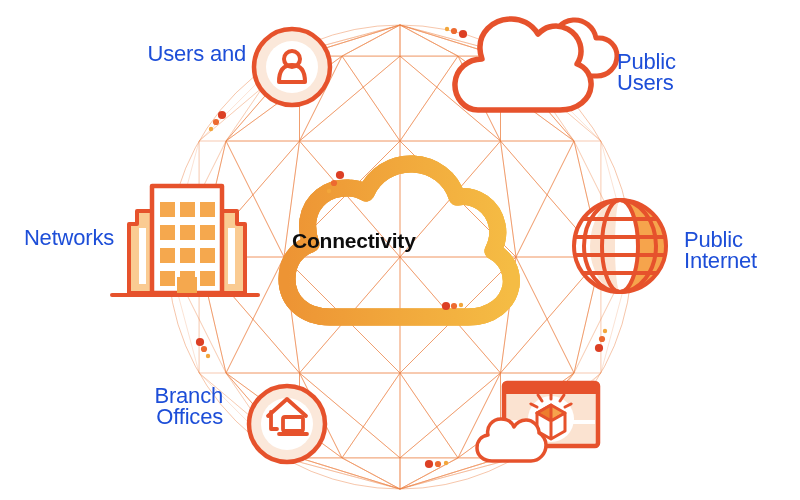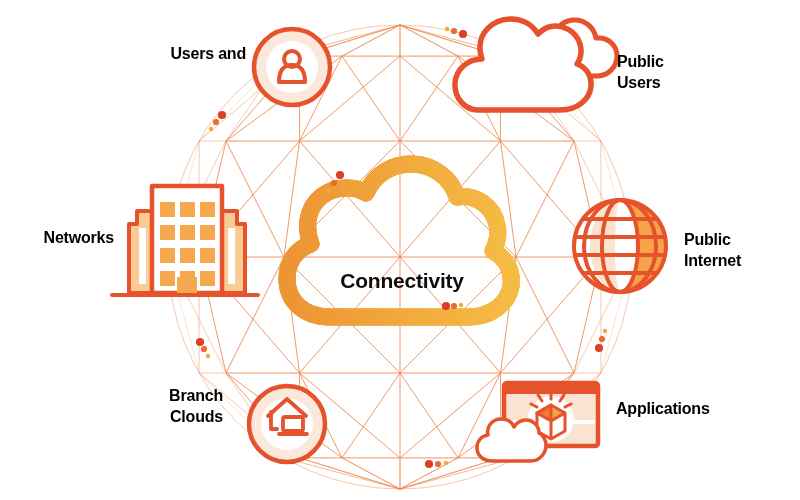--- a/index.html
+++ b/index.html
@@ -1,23 +1,23 @@
 <!DOCTYPE html>
 <html><head>
 <meta charset="utf-8">
 <style>
   html,body{margin:0;padding:0;background:#fff;}
   #stage{position:relative;width:800px;height:500px;overflow:hidden;background:#fff;
          font-family:"Liberation Sans",sans-serif;}
   #scene{position:absolute;left:0;top:0;}
-  .label{position:absolute;font-weight:700;font-size:16px;line-height:21px;
-         color:#000000;letter-spacing:-0.2px;white-space:nowrap;}
+  .label{position:absolute;font-weight:400;font-size:22px;line-height:21px;
+         color:#1d4ed8;letter-spacing:-0.2px;white-space:nowrap;}
   .label.right{text-align:right;}
-  .center-title{position:absolute;left:292px;top:228px;width:220px;text-align:center;
-         font-weight:700;font-size:21px;line-height:26px;color:#0d0d0d;letter-spacing:-0.2px;margin-top:40px;}
+  .center-title{position:absolute;left:292px;top:228px;width:220px;
+         font-weight:700;font-size:21px;line-height:26px;color:#0d0d0d;letter-spacing:-0.2px;}
 </style>
 </head>
 <body>
 
 <div id="stage">
 
   <svg id="scene" width="800" height="500" viewBox="0 0 800 500">
     <defs>
       <linearGradient id="redGrad" x1="0" y1="0" x2="1" y2="0">
         <stop offset="0" stop-color="#D23A24"></stop>
@@ -448,20 +448,19 @@
     <div>Networks</div>
   </div>
 
   <div class="label" style="left:684px;top:229px;">
     <div>Public</div>
     <div>Internet</div>
   </div>
 
   <div class="label right" style="right:577px;top:385px;margin-left:24px;">
     <div>Branch</div>
-    <div>Clouds</div>
+    <div>Offices</div>
   </div>
 
   <div class="label" style="left:616px;top:398px;">
-    <div>Applications</div>
   </div>
 
 </div>
 
 </body></html>

